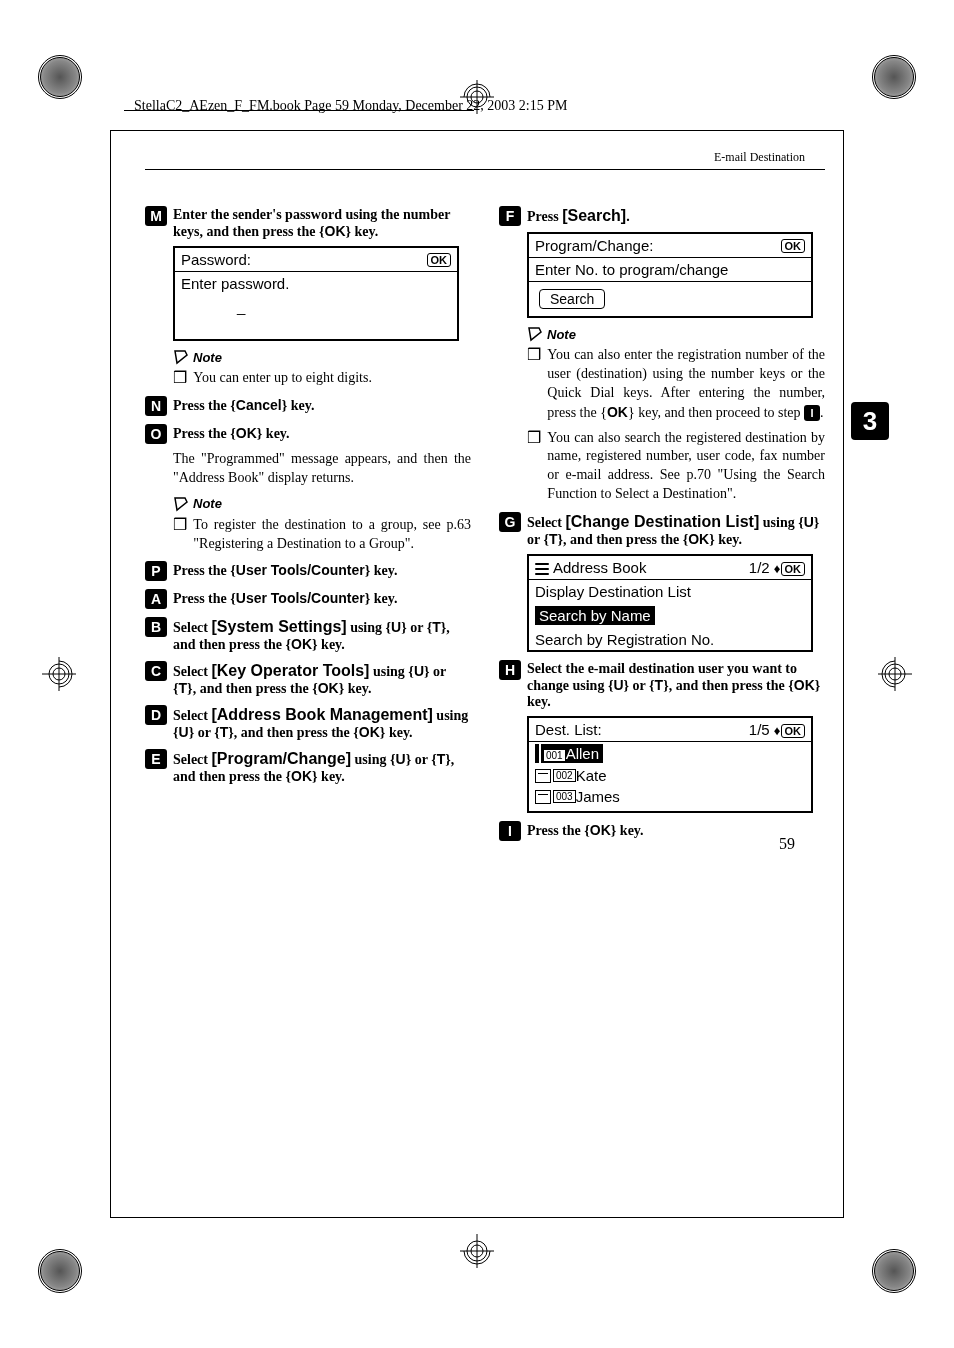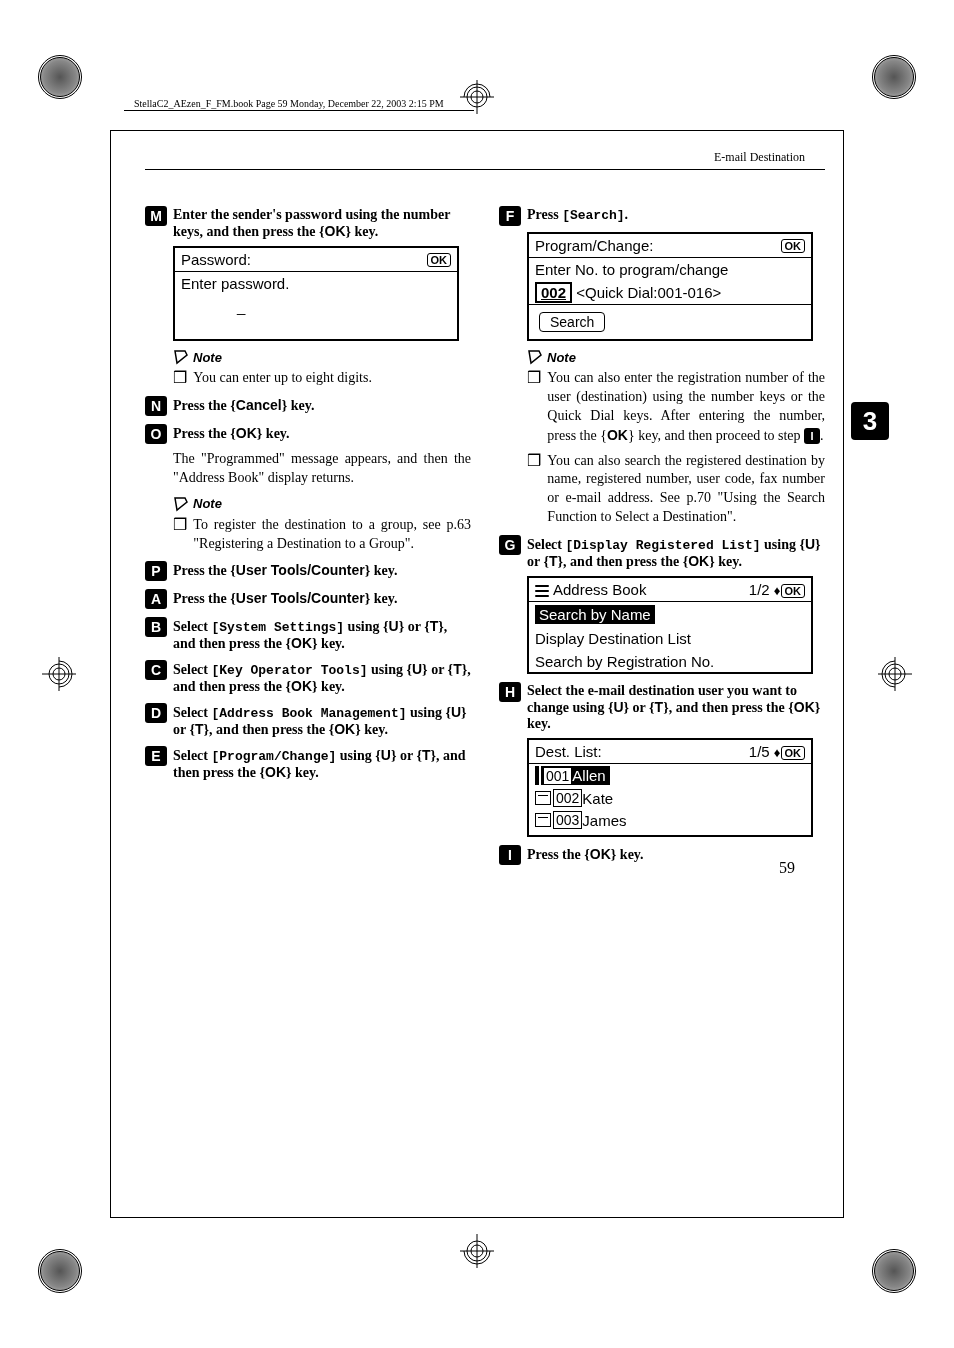--- a/index.html
+++ b/index.html
@@ -15,34 +15,34 @@
   .crop-br-o { bottom: 55px; right: 38px; } .crop-br-i { bottom: 57px; right: 40px; }
   .reg-mark { position: absolute; width: 34px; height: 34px; }
   .reg-mark svg { width: 34px; height: 34px; }
   .reg-top { top: 80px; left: 460px; }
   .reg-bottom { bottom: 80px; left: 460px; }
   .reg-left { top: 657px; left: 42px; }
   .reg-right { top: 657px; right: 42px; }
   
   .frame { position: absolute; top: 130px; left: 110px; right: 110px; bottom: 130px; border: 0.5px solid #000; }
   
-  .book-header { position: absolute; top: 98px; left: 134px; font-size: 10px; font-family: "Times New Roman", serif; }
+  .book-header { position: absolute; top: 98px; left: 134px; font-size: 14px; font-family: "Times New Roman", serif; }
   .book-hr { position: absolute; top: 110px; left: 124px; width: 350px; height: 0.5px; background: #000; }
   
   .page { position: absolute; top: 150px; left: 145px; width: 680px; }
   .header-right { text-align: right; font-size: 12px; padding-right: 20px; }
   .header-rule { border-top: 1px solid #000; margin: 4px 0 28px; }
   
   .columns { display: flex; gap: 28px; }
   .col { flex: 1; width: 320px; }
   
   .step { display: flex; margin: 8px 0 4px; }
   .step-num { width: 22px; height: 20px; background: #000; color: #fff; font-weight: bold; font-family: Arial, sans-serif; font-size: 14px; text-align: center; line-height: 20px; border-radius: 3px; margin-right: 6px; flex-shrink: 0; }
   .step-text { font-weight: bold; padding-top: 1px; }
-  .bracket-label { font-family: Liberation Mono, monospace; font-weight: bold; font-size: 13px; }
+  .bracket-label { font-family: Liberation Sans, sans-serif; font-weight: bold; font-size: 16px; }
   .key-bracket { font-family: Arial, sans-serif; font-weight: bold; }
   
   .body-text { margin: 6px 0 8px 28px; text-align: justify; font-size: 14px; line-height: 1.35; }
   .mono { font-family: Liberation Serif, serif; }
   
   .note-head { display: flex; align-items: center; margin: 8px 0 4px 28px; font-style: italic; font-weight: bold; font-family: Arial, sans-serif; font-size: 13px; }
   .note-head svg { margin-right: 4px; }
   .note-item { display: flex; margin: 2px 0 6px 28px; text-align: justify; line-height: 1.35; }
   .note-bullet { margin-right: 6px; flex-shrink: 0; font-size: 16px; line-height: 1.1; }
   
@@ -53,21 +53,21 @@
   .lcd-row:last-child { border-bottom: none; }
   .lcd-row.tall { min-height: 44px; align-items: flex-start; }
   .lcd-ok { border: 1.5px solid #000; border-radius: 3px; padding: 0 3px; font-size: 11px; font-weight: bold; }
   .lcd-sel { background: #000; color: #fff; padding: 1px 4px; display: inline-block; }
   .lcd-inner { padding: 3px 6px; font-size: 15px; }
   .lcd-search-btn { display: inline-block; border: 1.5px solid #000; border-radius: 4px; padding: 1px 10px; margin: 4px; font-size: 14px; }
   .lcd-numbox { border: 2px solid #000; padding: 0 4px; font-weight: bold; font-family: Arial; }
   .lcd-listicon { display: inline-flex; flex-direction: column; justify-content: space-around; width: 14px; height: 14px; margin-right: 4px; vertical-align: middle; }
   .lcd-listicon span { height: 2px; background: #000; border-radius: 1px; }
   .lcd-arrow { font-size: 13px; }
-  .lcd-small-num { border: 1px solid #000; padding: 0 2px; font-size: 14px; background: #fff; color: #000; text-align: center; }
+  .lcd-small-num { border: 1px solid #000; padding: 0 2px; font-size: 10px; background: #fff; color: #000; text-align: center; }
   
   .dest-row { display: flex; align-items: center; padding: 2px 6px; font-size: 15px; }
   .dest-icon { width: 16px; height: 14px; border: 1.5px solid #000; margin-right: 2px; position: relative; }
   .dest-icon::before { content: ""; position: absolute; top: 3px; left: 2px; right: 2px; height: 4px; border-top: 1px solid #000; }
   
   .side-tab { position: absolute; right: -64px; top: 252px; width: 38px; height: 38px; background: #000; color: #fff; font-family: Arial; font-weight: bold; font-size: 26px; text-align: center; line-height: 38px; border-radius: 4px; }
   
   .step-ref { display: inline-flex; width: 16px; height: 16px; background: #000; color: #fff; border-radius: 3px; font-family: Arial; font-size: 11px; font-weight: bold; align-items: center; justify-content: center; vertical-align: middle; }
   
   .page-num { position: absolute; bottom: -8px; right: 30px; font-size: 16px; }
@@ -219,21 +219,20 @@
         <div class="step-num">F</div>
         <div class="step-text"><span>Press </span><span class="bracket-label">[Search]</span><span>.</span></div>
       </div>
 
       <div class="lcd">
         <div class="lcd-row">
             <span>Program/Change:</span>
             <span class="lcd-ok">OK</span>
           </div>
         <div class="lcd-inner">Enter No. to program/change</div>
-        <div class="lcd-inner"><span class="lcd-numbox" style="text-decoration: underline;">002</span> <span>&lt;Quick Dial:001-016&gt;</span></div>
         <div class="lcd-row" style="border-top:1px solid #000;border-bottom:none">
             <span class="lcd-search-btn">Search</span>
           </div>
       </div>
 
       <div class="note-head">
           <svg width="16" height="16" viewBox="0 0 16 16">
             <path d="M2 2 L12 2 L14 6 L4 14 Z" fill="none" stroke="#000" stroke-width="1.5"></path>
           </svg>
           <span>Note</span>
@@ -242,34 +241,34 @@
           <span class="note-bullet">❒</span>
           <span><span>You can also enter the registration number of the user (destination) using the number keys or the Quick Dial keys. After entering the number, press the </span>{<span class="key-bracket">OK</span>}<span> key, and then proceed to step </span><span class="step-ref">I</span><span>.</span></span>
         </div>
       <div class="note-item">
           <span class="note-bullet">❒</span>
           <span>You can also search the registered destination by name, registered number, user code, fax number or e-mail address. See p.70 "Using the Search Function to Select a Destination".</span>
         </div>
 
       <div class="step">
         <div class="step-num">G</div>
-        <div class="step-text"><span>Select </span><span class="bracket-label">[Display Registered List]</span><span> using </span>{<span class="arrow-key">U</span>}<span> or </span>{<span class="arrow-key">T</span>}<span>, and then press the </span>{<span class="key-bracket">OK</span>}<span> key.</span></div>
+        <div class="step-text"><span>Select </span><span class="bracket-label">[Change Destination List]</span><span> using </span>{<span class="arrow-key">U</span>}<span> or </span>{<span class="arrow-key">T</span>}<span>, and then press the </span>{<span class="key-bracket">OK</span>}<span> key.</span></div>
       </div>
 
       <div class="lcd">
         <div class="lcd-row">
             <span><span class="lcd-listicon">
                 <span></span>
                 <span></span>
                 <span></span>
               </span><span>Address Book</span></span>
             <span><span>1/2</span>&nbsp;<span class="lcd-arrow">♦</span><span class="lcd-ok">OK</span></span>
           </div>
+        <div class="lcd-inner">Display Destination List</div>
         <div class="lcd-inner"><span class="lcd-sel">Search by Name</span></div>
-        <div class="lcd-inner">Display Destination List</div>
         <div class="lcd-inner" style="padding-bottom:2px">Search by Registration No.</div>
       </div>
 
       <div class="step">
         <div class="step-num">H</div>
         <div class="step-text"><span>Select the e-mail destination user you want to change using </span>{<span class="arrow-key">U</span>}<span> or </span>{<span class="arrow-key">T</span>}<span>, and then press the </span>{<span class="key-bracket">OK</span>}<span> key.</span></div>
       </div>
 
       <div class="lcd">
         <div class="lcd-row">

